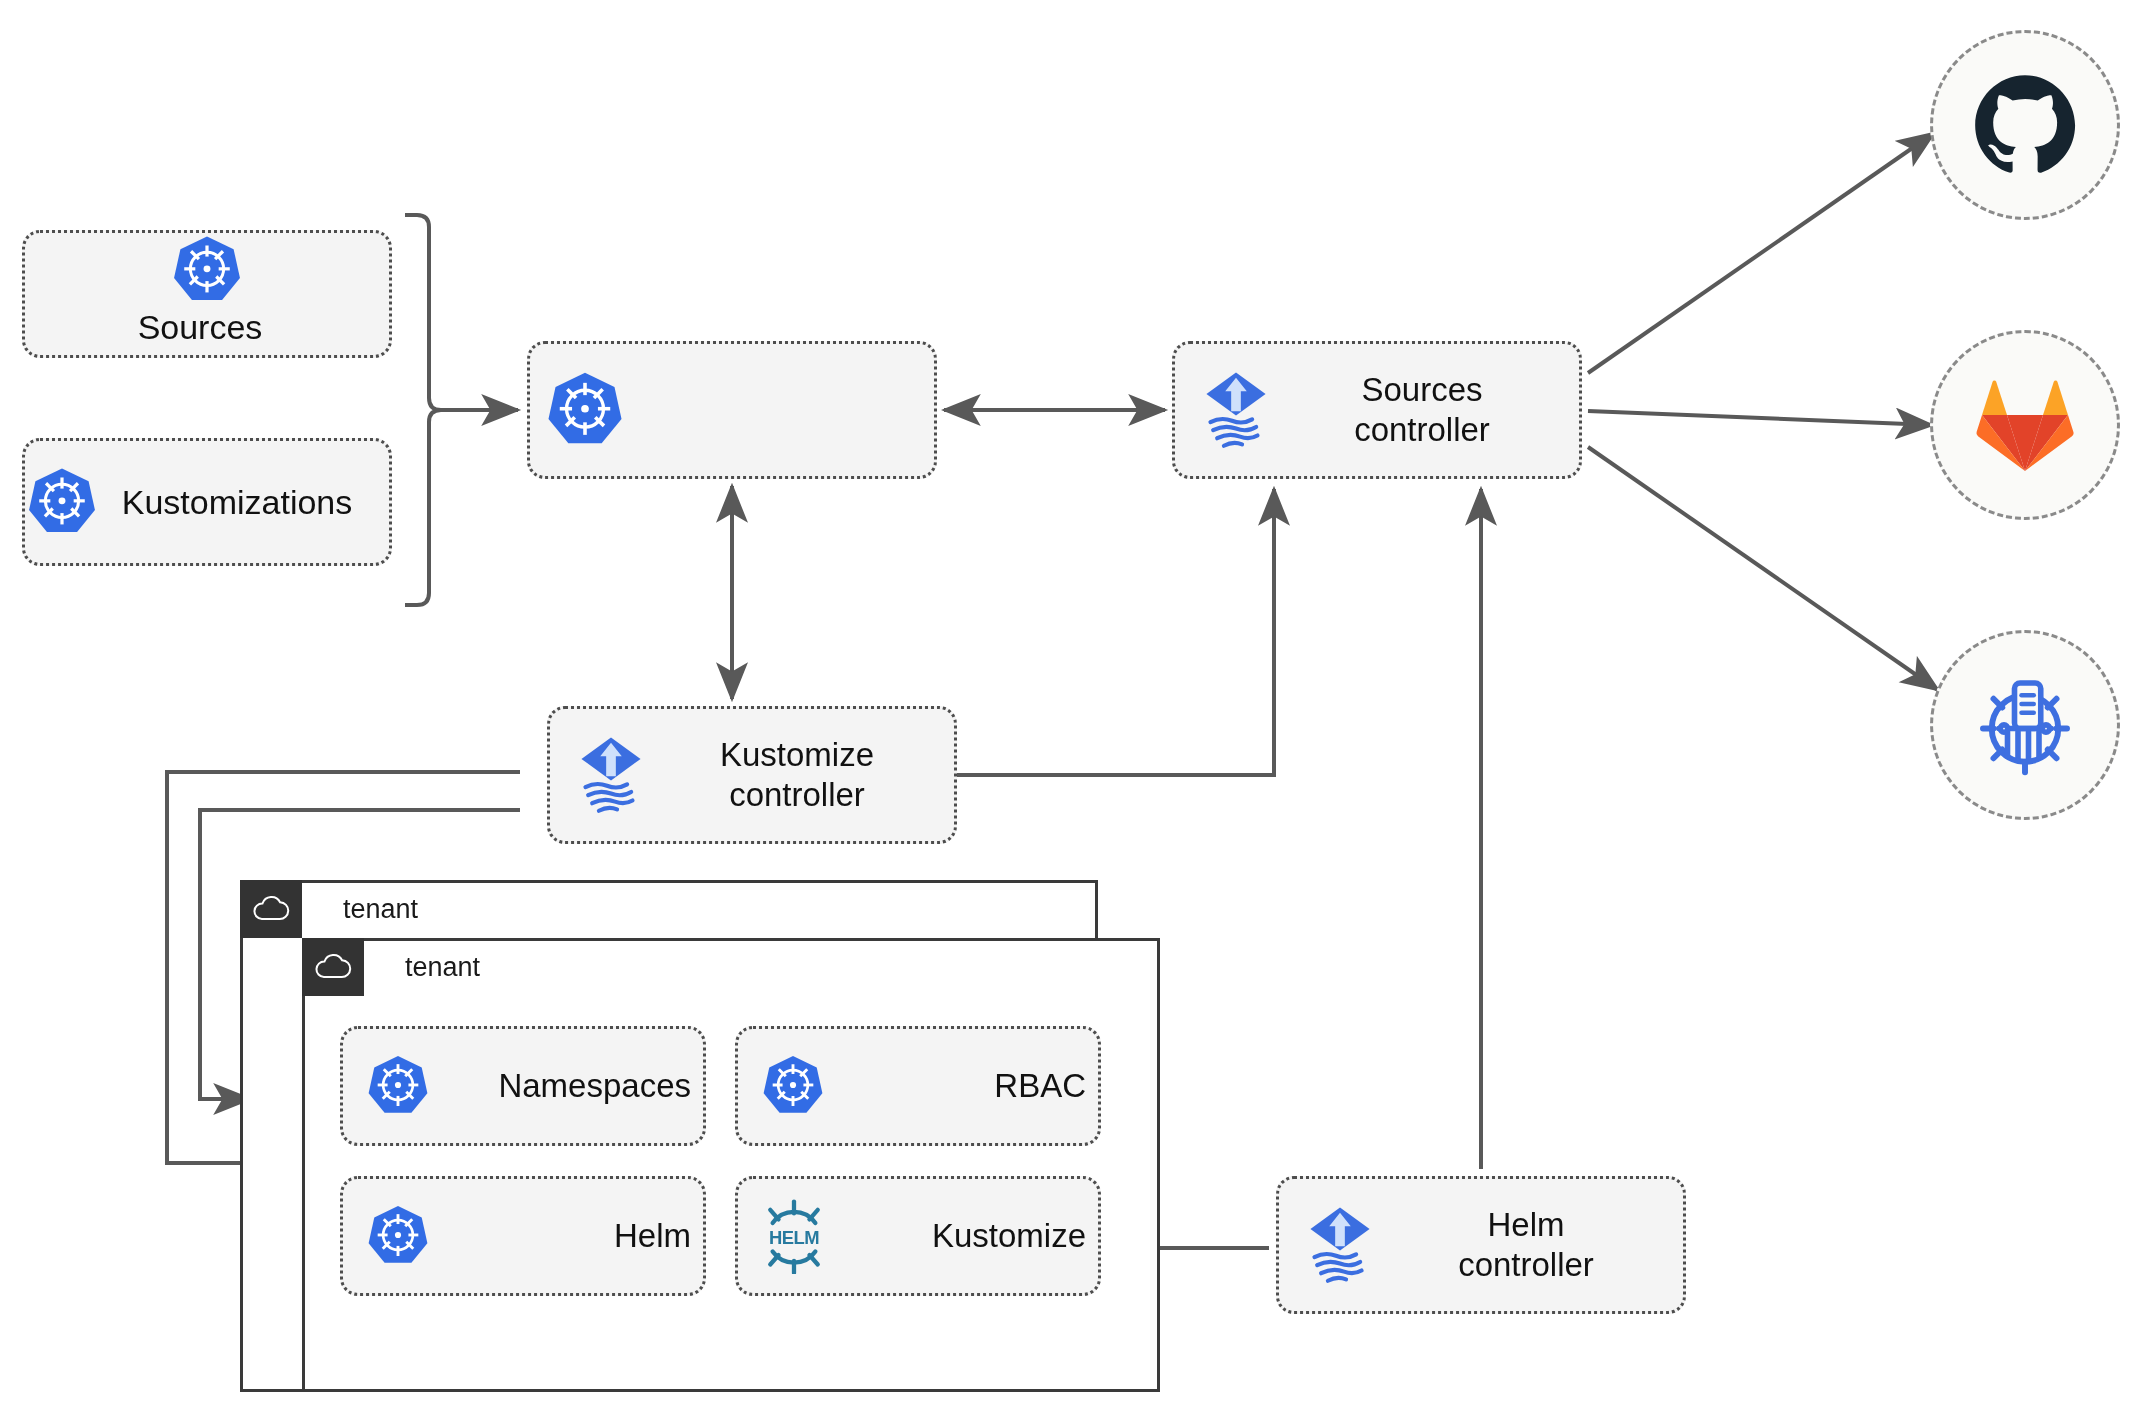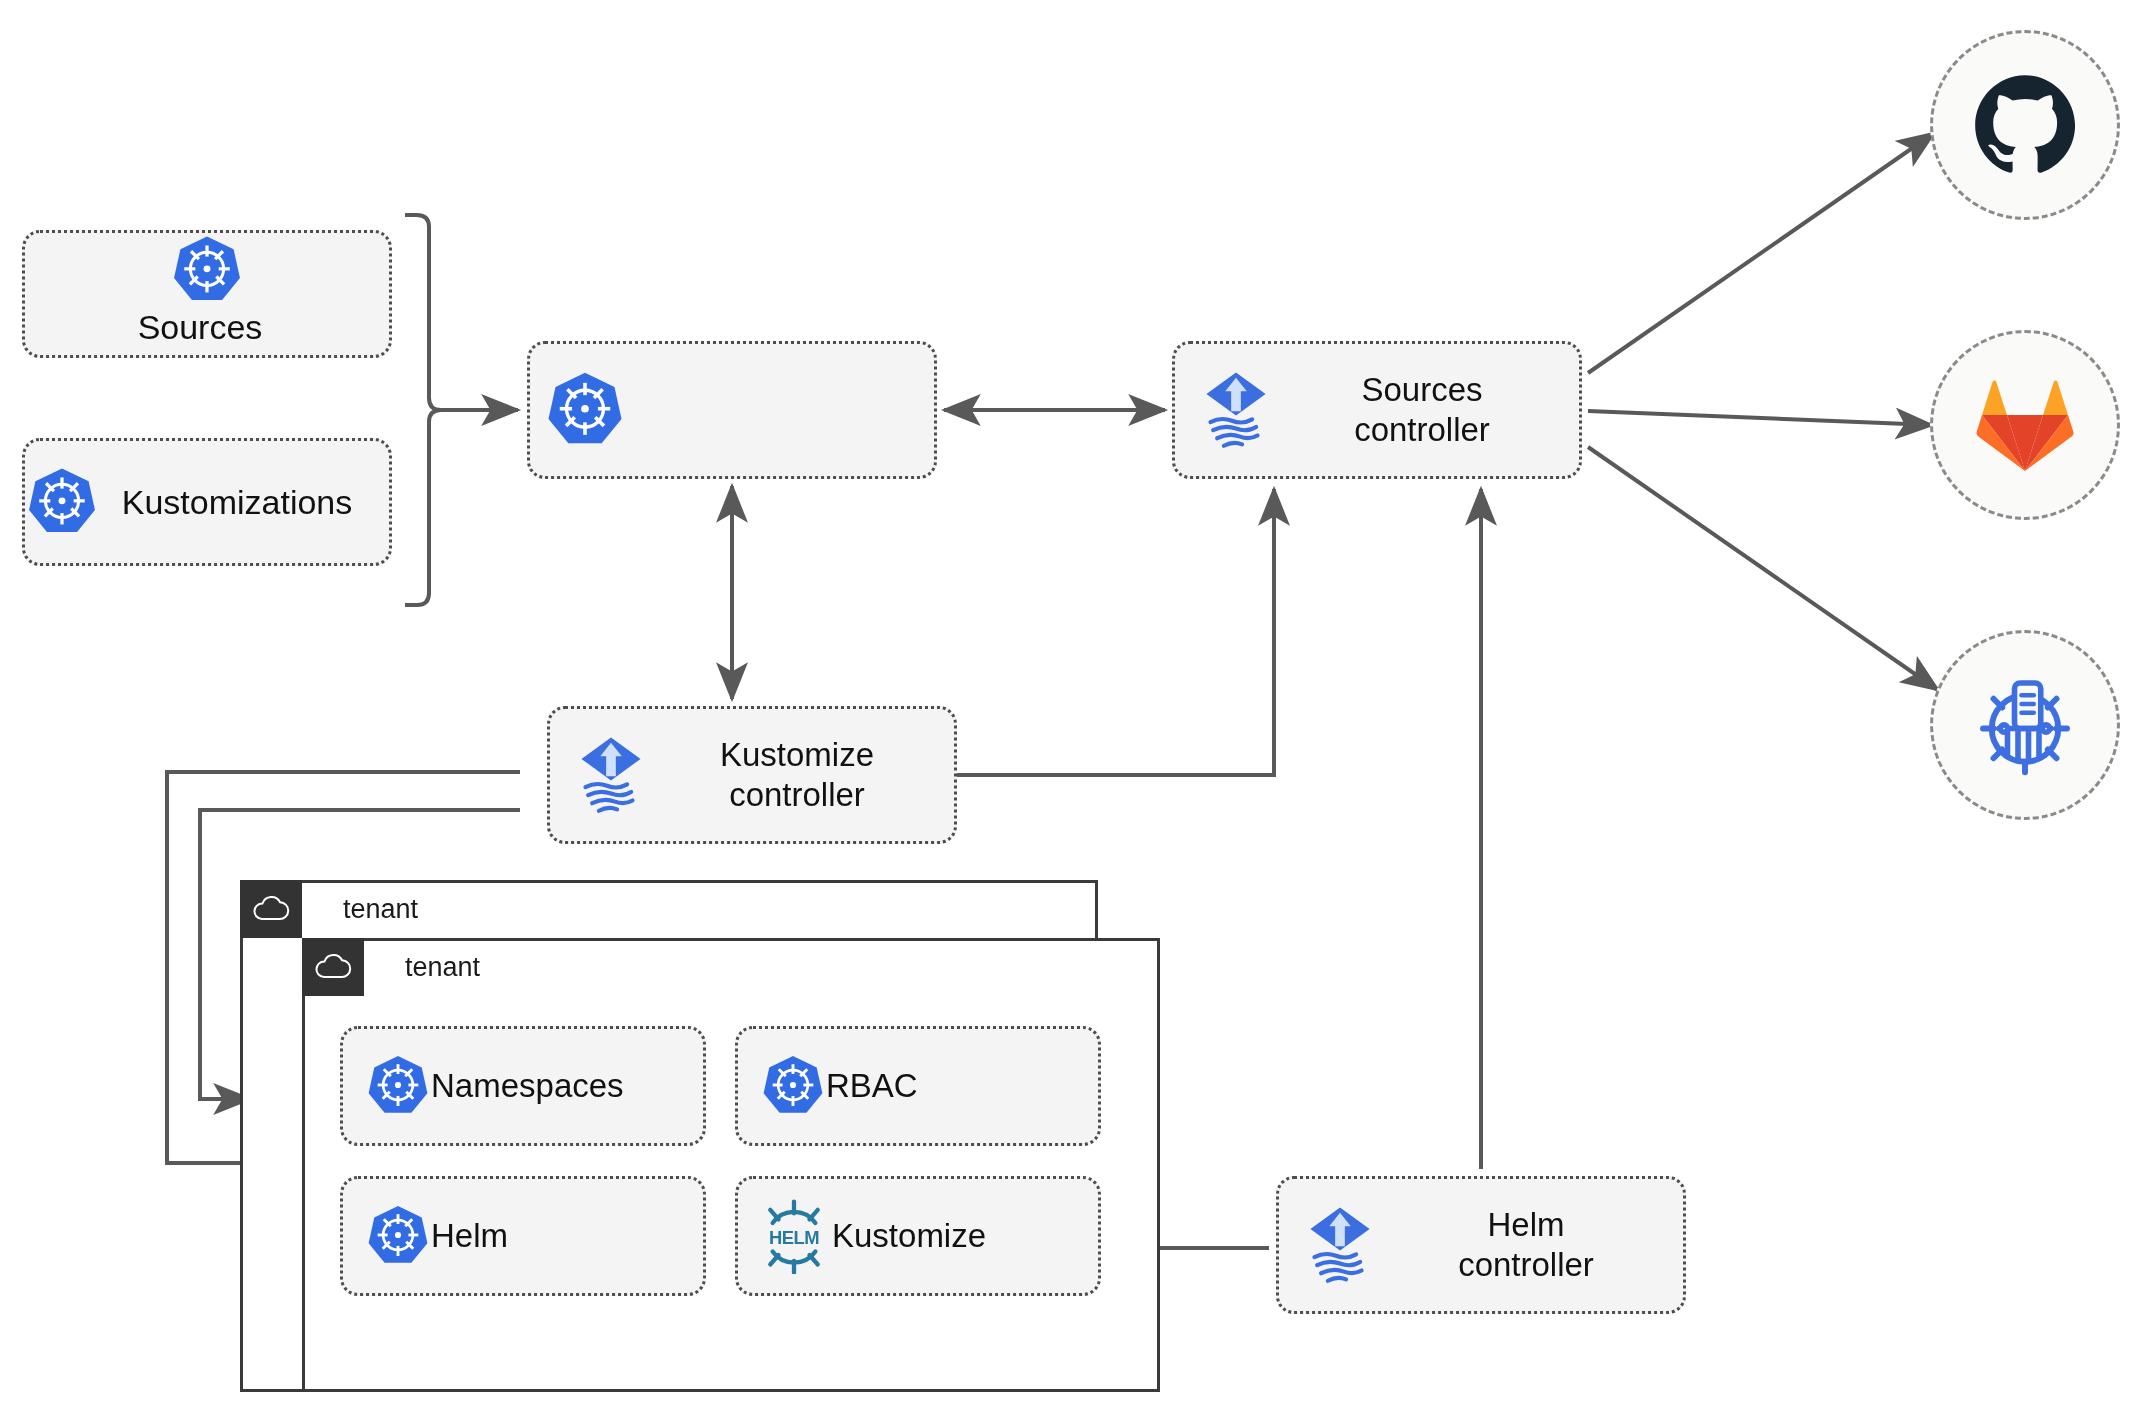--- a/index.html
+++ b/index.html
@@ -104,21 +104,21 @@
     box-sizing: border-box;
     background: #f4f4f4;
     border: 3px dotted #4d4d4d;
     border-radius: 18px;
     display: flex;
     align-items: center;
     z-index: 16;
   }
   .res .lbl {
     flex: 1 1 auto;
-    text-align: left;
+    text-align: right;
     color: #111111;
     font-size: 33px;
     padding-right: 12px;
   }
   #res-namespaces { left: 340px;  top: 1026px; width: 366px; height: 120px; }
   #res-rbac       { left: 735px;  top: 1026px; width: 366px; height: 120px; }
   #res-crds       { left: 340px;  top: 1176px; width: 366px; height: 120px; }
   #res-releases   { left: 735px;  top: 1176px; width: 366px; height: 120px; }
 
   

